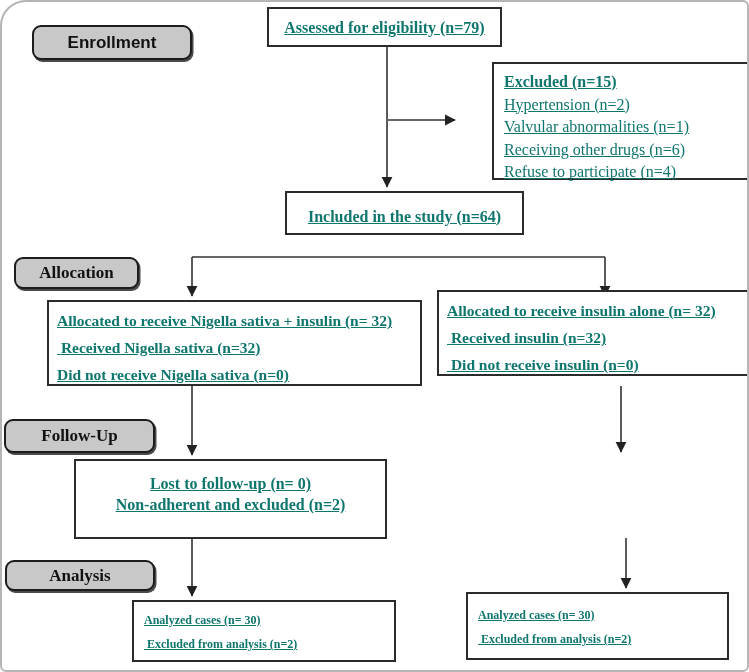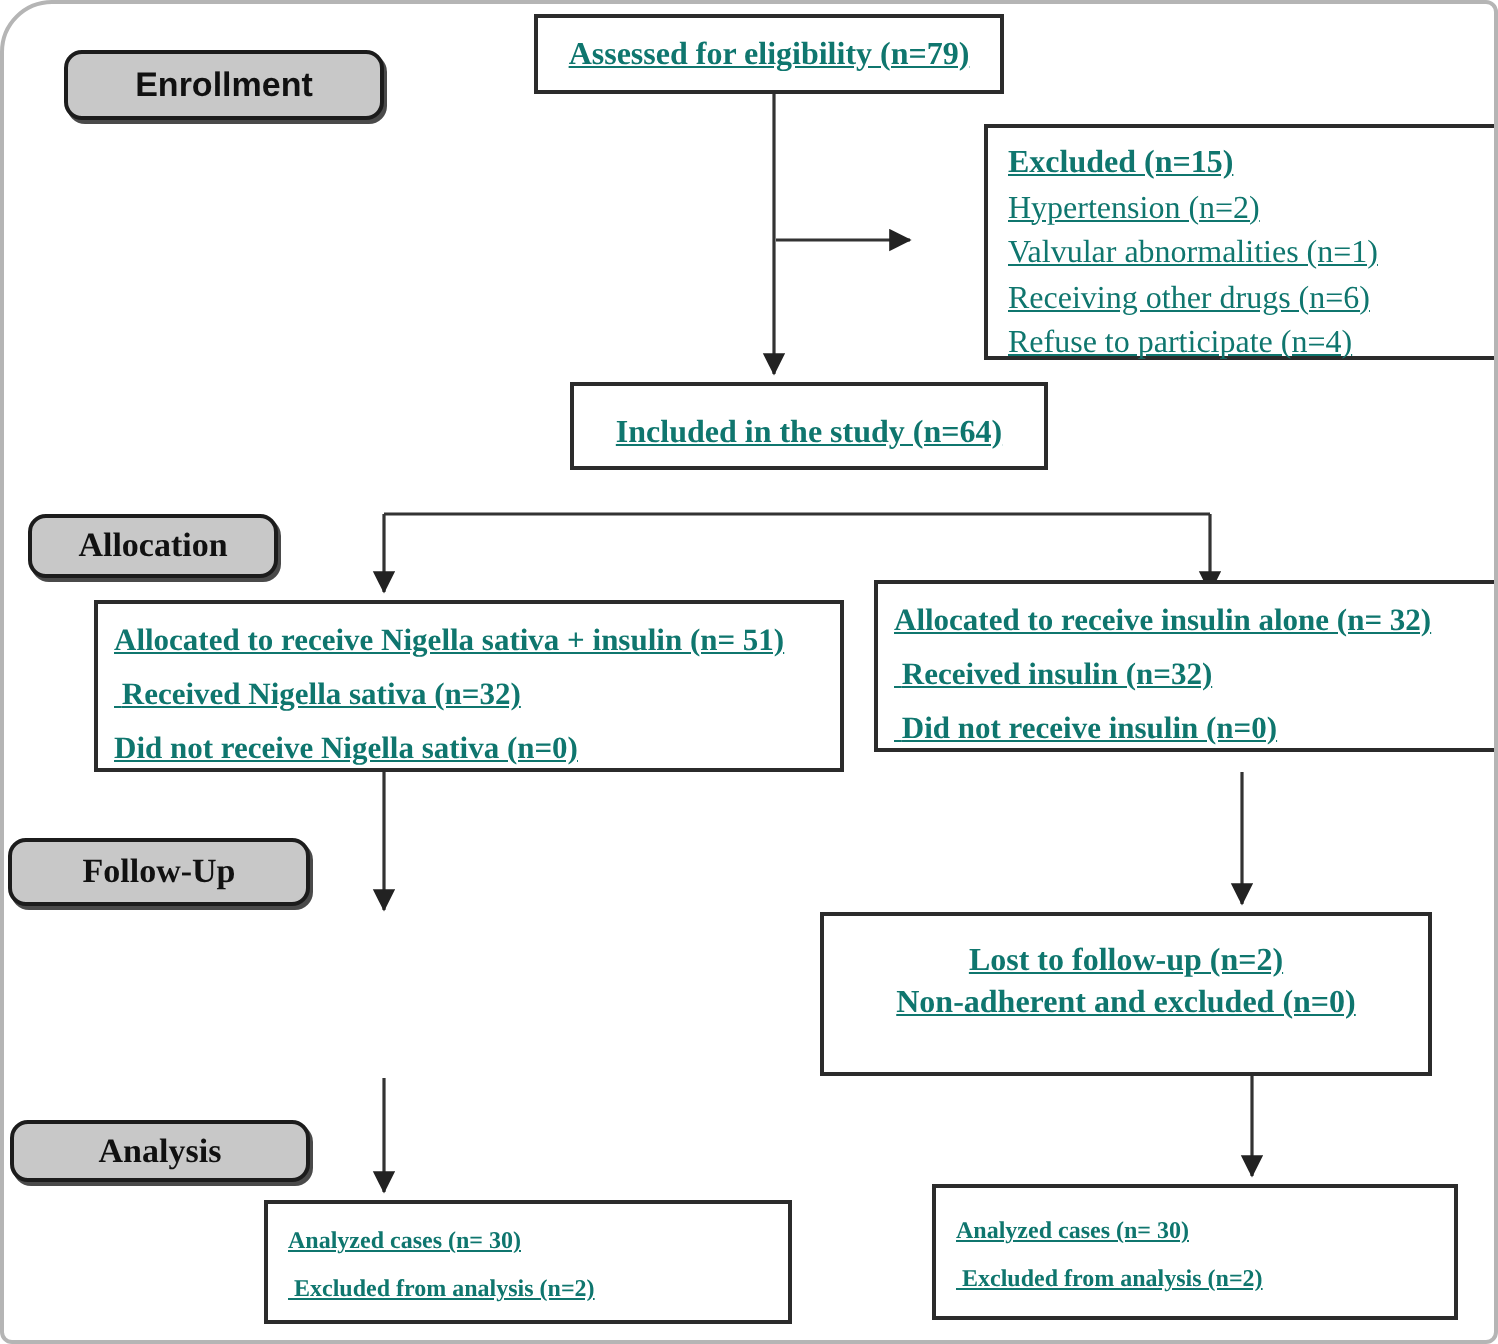--- a/index.html
+++ b/index.html
@@ -130,36 +130,36 @@
     <div class="line">Valvular abnormalities (n=1)</div>
     <div class="line">Receiving other drugs (n=6)</div>
     <div class="line">Refuse to participate (n=4)</div>
   </div>
 
   <div id="included-box" class="flow-box centered" style="left:283px; top:189px; width:239px; height:44px; padding-top:6px;">
     <div class="line">Included in the study (n=64)</div>
   </div>
 
   <div id="alloc-left-box" class="flow-box left-text" style="left:13px; top:298px; width:375px; height:86px; padding-top:5px;">
-    <div class="line">Allocated to receive Nigella sativa + insulin (n= 51)</div>
+    <div class="line">Allocated to receive Nigella sativa + insulin (n= 32)</div>
     <div class="line"> Received Nigella sativa (n=32)</div>
     <div class="line">Did not receive Nigella sativa (n=0)</div>
   </div>
 
   <div id="alloc-right-box" class="flow-box left-text" style="left:403px; top:288px; width:320px; height:86px; padding-top:5px;">
     <div class="line">Allocated to receive insulin alone (n= 32)</div>
     <div class="line"> Received insulin (n=32)</div>
     <div class="line"> Did not receive insulin (n=0)</div>
   </div>
 
+  <div id="fu-left-box" class="flow-box top-centered" style="left:72px; top:457px; width:313px; height:80px;">
+    <div class="line">Lost to follow-up (n= 0)</div>
+    <div class="line">Non-adherent and excluded (n=2)</div>
+  </div>
 
-  <div id="fu-right-box" class="flow-box top-centered" style="left:408px; top:454px; width:306px; height:82px;">
-    <div class="line">Lost to follow-up (n=2)</div>
-    <div class="line">Non-adherent and excluded (n=0)</div>
-  </div>
 
   <div id="an-left-box" class="flow-box left-text" style="left:98px; top:598px; width:264px; height:62px; padding:6px 10px;">
     <div class="line">Analyzed cases (n= 30)</div>
     <div class="line"> Excluded from analysis (n=2)</div>
   </div>
 
   <div id="an-right-box" class="flow-box left-text" style="left:432px; top:590px; width:263px; height:68px; padding:9px 10px;">
     <div class="line">Analyzed cases (n= 30)</div>
     <div class="line"> Excluded from analysis (n=2)</div>
   </div>

